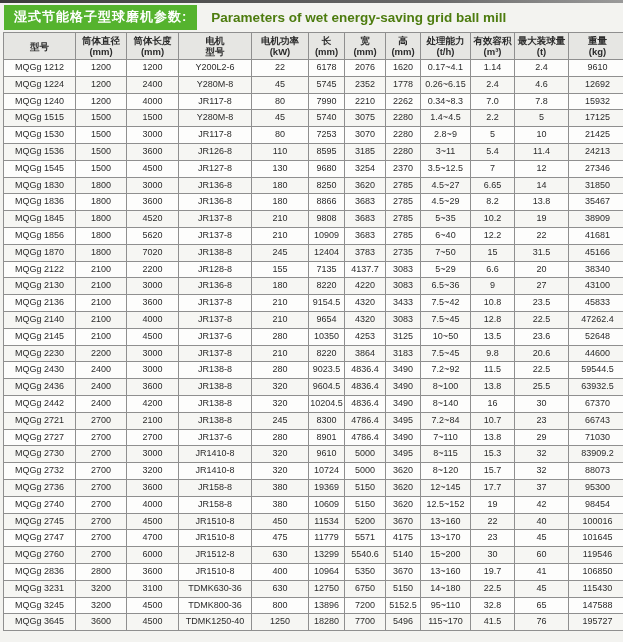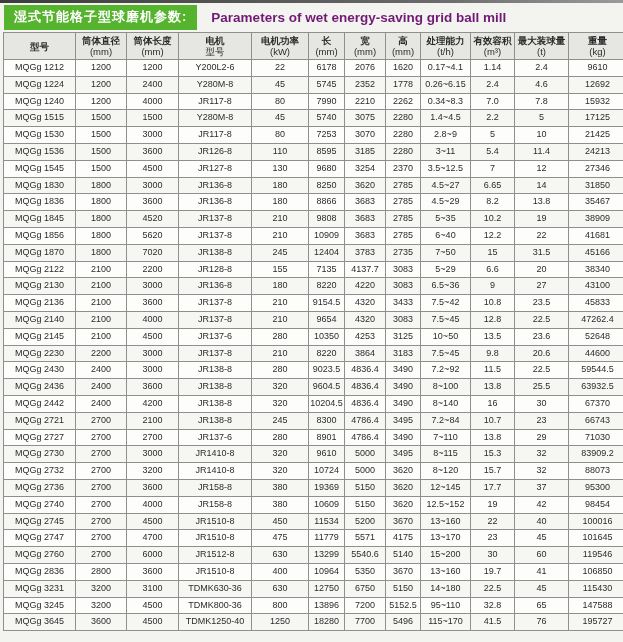--- a/index.html
+++ b/index.html
@@ -23,21 +23,21 @@
     color:#fff;
     font-weight:bold;
     font-size:13px;
     padding:3px 10px 4px 10px;
     letter-spacing:1px;
     white-space:nowrap;
   }
   .title-en{
     font-size:13.5px;
     font-weight:bold;
-    color:#701a75;
+    color:#4d7c0f;
     margin-left:14px;
     white-space:nowrap;
   }
   table.params{
     border-collapse:collapse;
     table-layout:fixed;
     width:617px;
     margin:1px 3px 0 3px;
     background:#fdfdfc;
   }
@@ -59,21 +59,21 @@
     margin-top:41px;
   }
   table.params td{
     font-size:9px;
     height:15.8px;
     line-height:15.8px;
   }
   table.params tbody tr:nth-child(even) td{background:#f6f6f3;}
   table.params tbody tr:nth-child(odd) td{background:#fdfdfc;}
   td.model{font-weight:normal;}
-  .h-sub{font-weight:normal;}
+  .h-sub{font-weight:bold;}
 </style>
 </head>
 <body>
 
 <div class="top-strip"></div>
 
 <div class="title-bar">
   <span class="badge" style="background: rgb(85, 179, 46);">湿式节能格子型球磨机参数:</span>
   <span class="title-en">Parameters of wet energy-saving grid ball mill</span>
 </div>

